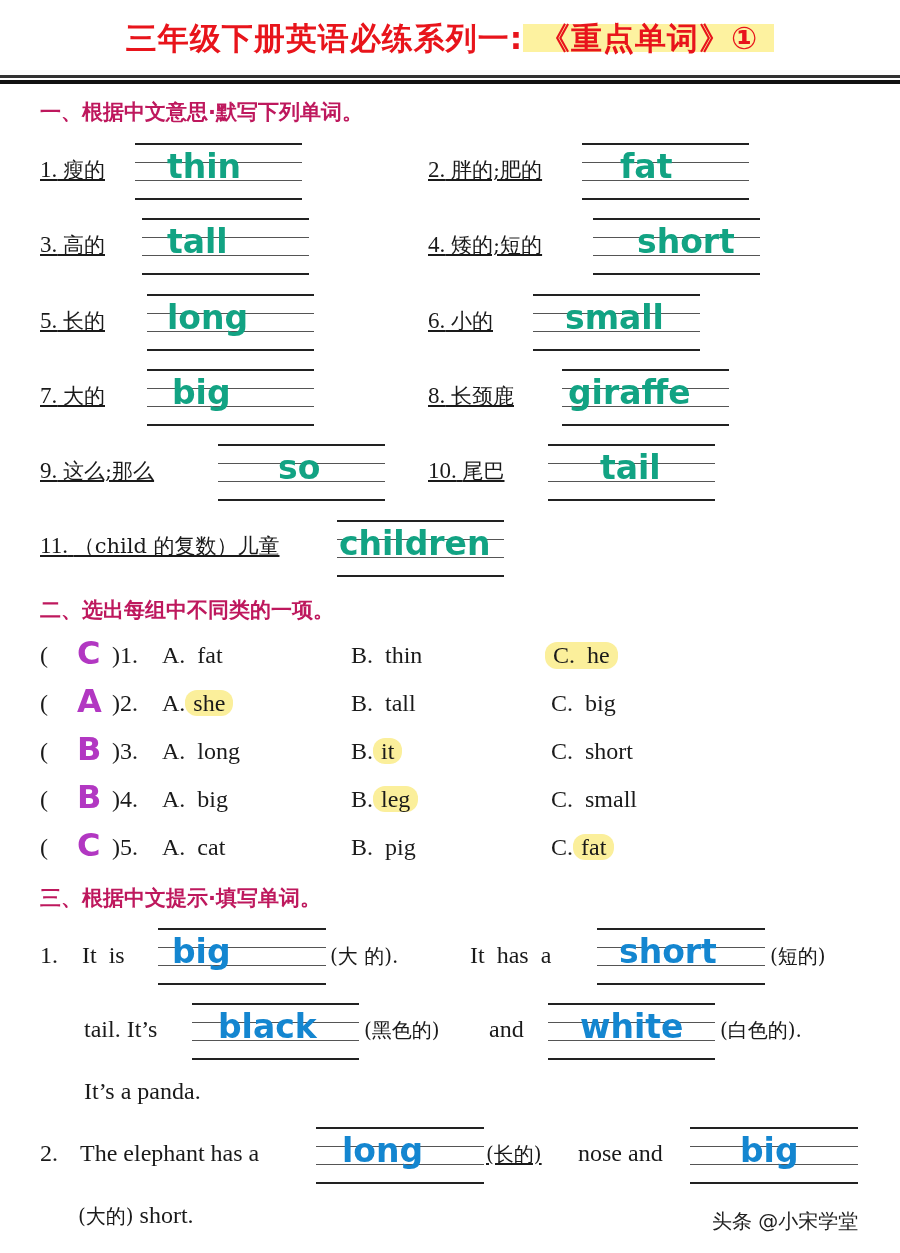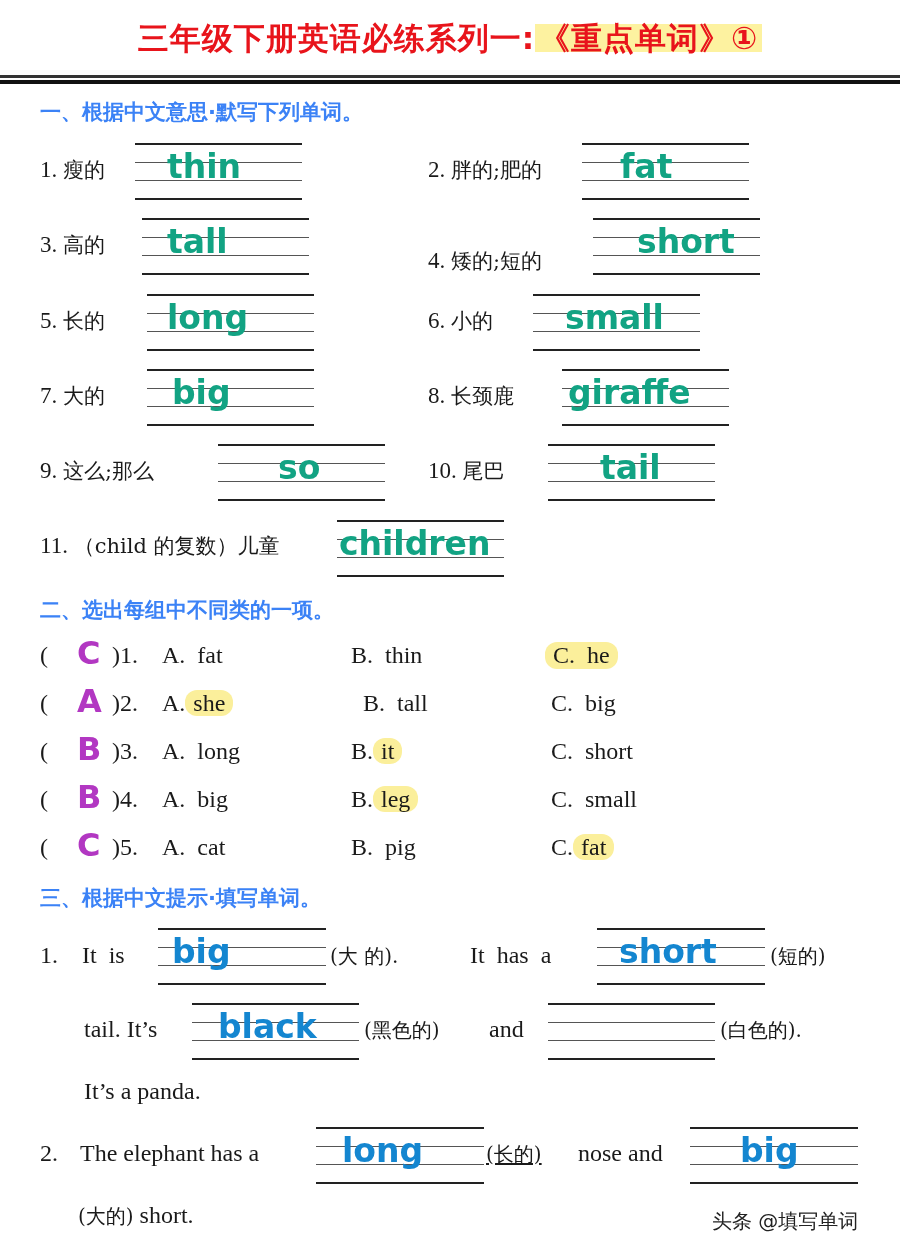--- a/index.html
+++ b/index.html
@@ -1,25 +1,25 @@
 <!DOCTYPE html>
 <html><head>
 <meta charset="utf-8">
 <style>
   html, body { margin:0; padding:0; background:#ffffff; }
   body { width:900px; height:1253px; position:relative; overflow:hidden;
          font-family:"DejaVu Serif", "Liberation Serif", serif; color:#1a1a1a; }
   .abs { position:absolute; }
   .title { top:18px; left:0; width:900px; text-align:center; font-family:"DejaVu Sans", sans-serif;
            font-weight:bold; font-size:31px; color:#e8141b; letter-spacing:1px; white-space:nowrap; }
-  .title .hl { background:linear-gradient(to bottom, transparent 10%, #fdf2a0 10%, #fdf2a0 90%, transparent 90%); padding:0 4px; }
+  .title .hl { background:linear-gradient(to bottom, transparent 10%, #fdf2a0 10%, #fdf2a0 90%, transparent 90%); padding:0 16px; }
   .rule-thin { left:0; width:900px; height:3px; top:75px; background:#333; }
   .rule-thick { left:0; width:900px; height:4px; top:80px; background:#111; }
-  .section { font-family:"DejaVu Sans", sans-serif; font-weight:bold; color:#3b82f6; font-size:21px; white-space:nowrap; }
-  .label { font-size:23px; white-space:nowrap; font-family:"Liberation Serif", "DejaVu Serif", serif; }
+  .section { font-family:"DejaVu Sans", sans-serif; font-weight:bold; color:#be185d; font-size:21px; white-space:nowrap; }
+  .label { font-size:23px; white-space:nowrap; font-family:"Liberation Serif", "DejaVu Serif", serif;text-decoration:underline; }
   .label .cn { font-family:"DejaVu Serif", serif; font-size:21px; }
   .blank { height:56px; }
   .blank .ln { position:absolute; left:0; right:0; height:2px; background:#222; }
   .blank .ln.mid { height:1px; background:#555; }
   .ans { position:absolute; top:2px; font-family:"DejaVu Sans", sans-serif; font-weight:bold;
          font-size:33px; line-height:44px; white-space:nowrap; }
   .ans.green { color:#12a383; }
   .ans.blue { color:#1486d0; }
   .q2 { font-size:24px; white-space:nowrap; font-family:"Liberation Serif", "DejaVu Serif", serif; }
   .pick { font-family:"DejaVu Sans", sans-serif; font-weight:bold; color:#b237c2; font-size:32px; }
@@ -57,21 +57,21 @@
 </div>
 
 <div class="abs label" style="top:231px; left:40px;"><span>3.</span> <span class="cn">高的</span></div>
 <div class="abs blank" style="top:218px; left:142px; width:167px;">
   <div class="ln" style="top:0"></div>
     <div class="ln mid" style="top:19px"></div>
     <div class="ln mid" style="top:37px"></div>
     <div class="ln" style="top:55px"></div>
   <div class="ans green" style="left:25px;">tall</div>
 </div>
-<div class="abs label" style="top:231px; left:428px;margin-top:16px;"><span>4.</span> <span class="cn">矮的;短的</span></div>
+<div class="abs label" style="top:231px; left:428px;"><span>4.</span> <span class="cn">矮的;短的</span></div>
 <div class="abs blank" style="top:218px; left:593px; width:167px;">
   <div class="ln" style="top:0"></div>
     <div class="ln mid" style="top:19px"></div>
     <div class="ln mid" style="top:37px"></div>
     <div class="ln" style="top:55px"></div>
   <div class="ans green" style="left:44px;">short</div>
 </div>
 
 <div class="abs label" style="top:307px; left:40px;"><span>5.</span> <span class="cn">长的</span></div>
 <div class="abs blank" style="top:294px; left:147px; width:167px;">
@@ -142,21 +142,21 @@
   <span class="abs" style="left:122px; top:2px;"><span>A.</span>&nbsp; <span>fat</span></span>
   <span class="abs" style="left:311px; top:2px;"><span>B.</span>&nbsp; <span>thin</span></span>
   <span class="abs mark" style="left:511px; top:2px;"><span>C.</span>&nbsp; <span>he</span></span>
 </div>
 
 <div class="abs q2" style="top:688px; left:40px; width:660px; height:40px;">
   <span class="abs" style="left:0; top:2px;">(</span>
   <span class="abs pick" style="left:37px; top:-6px;">A</span>
   <span class="abs" style="left:72px; top:2px;">)2.</span>
   <span class="abs" style="left:122px; top:2px;"><span>A.</span> <span class="mark">she</span></span>
-  <span class="abs" style="left:323px; top:2px;"><span>B.</span>&nbsp; <span>tall</span></span>
+  <span class="abs" style="left:311px; top:2px;"><span>B.</span>&nbsp; <span>tall</span></span>
   <span class="abs" style="left:511px; top:2px;"><span>C.</span>&nbsp; <span>big</span></span>
 </div>
 
 <div class="abs q2" style="top:736px; left:40px; width:660px; height:40px;">
   <span class="abs" style="left:0; top:2px;">(</span>
   <span class="abs pick" style="left:37px; top:-6px;">B</span>
   <span class="abs" style="left:72px; top:2px;">)3.</span>
   <span class="abs" style="left:122px; top:2px;font-family:Liberation Serif, serif;"><span>A.</span>&nbsp; <span>long</span></span>
   <span class="abs" style="left:311px; top:2px;"><span>B.</span> <span class="mark">it</span></span>
   <span class="abs" style="left:511px; top:2px;"><span>C.</span>&nbsp; <span>short</span></span>
@@ -210,20 +210,21 @@
     <div class="ln" style="top:55px"></div>
   <div class="ans blue" style="left:26px;">black</div>
 </div>
 <div class="abs s3" style="top:1016px; left:364px;"><span class="cn">(黑色的)</span></div>
 <div class="abs s3" style="top:1016px; left:489px;">and</div>
 <div class="abs blank" style="top:1003px; left:548px; width:167px;">
   <div class="ln" style="top:0"></div>
     <div class="ln mid" style="top:19px"></div>
     <div class="ln mid" style="top:37px"></div>
     <div class="ln" style="top:55px"></div>
+  <div class="ans blue" style="left:32px;">white</div>
 </div>
 <div class="abs s3" style="top:1016px; left:720px;"><span class="cn">(白色的).</span></div>
 
 <div class="abs s3" style="top:1078px; left:84px;text-align:center;">It’s a panda.</div>
 
 <div class="abs s3" style="top:1140px; left:40px;">2.</div>
 <div class="abs s3" style="top:1140px; left:80px;">The elephant has a</div>
 <div class="abs blank" style="top:1127px; left:316px; width:168px;">
   <div class="ln" style="top:0"></div>
     <div class="ln mid" style="top:19px"></div>
@@ -236,13 +237,13 @@
 <div class="abs blank" style="top:1127px; left:690px; width:168px;">
   <div class="ln" style="top:0"></div>
     <div class="ln mid" style="top:19px"></div>
     <div class="ln mid" style="top:37px"></div>
     <div class="ln" style="top:55px"></div>
   <div class="ans blue" style="left:50px;">big</div>
 </div>
 
 <div class="abs s3" style="top:1202px; left:78px;"><span class="cn">(大的)</span> <span>short.</span></div>
 
-<div class="abs watermark" style="top:1208px; left:712px;">头条 @填写单词</div>
+<div class="abs watermark" style="top:1208px; left:712px;">头条 @小宋学堂</div>
 
 </body></html>

